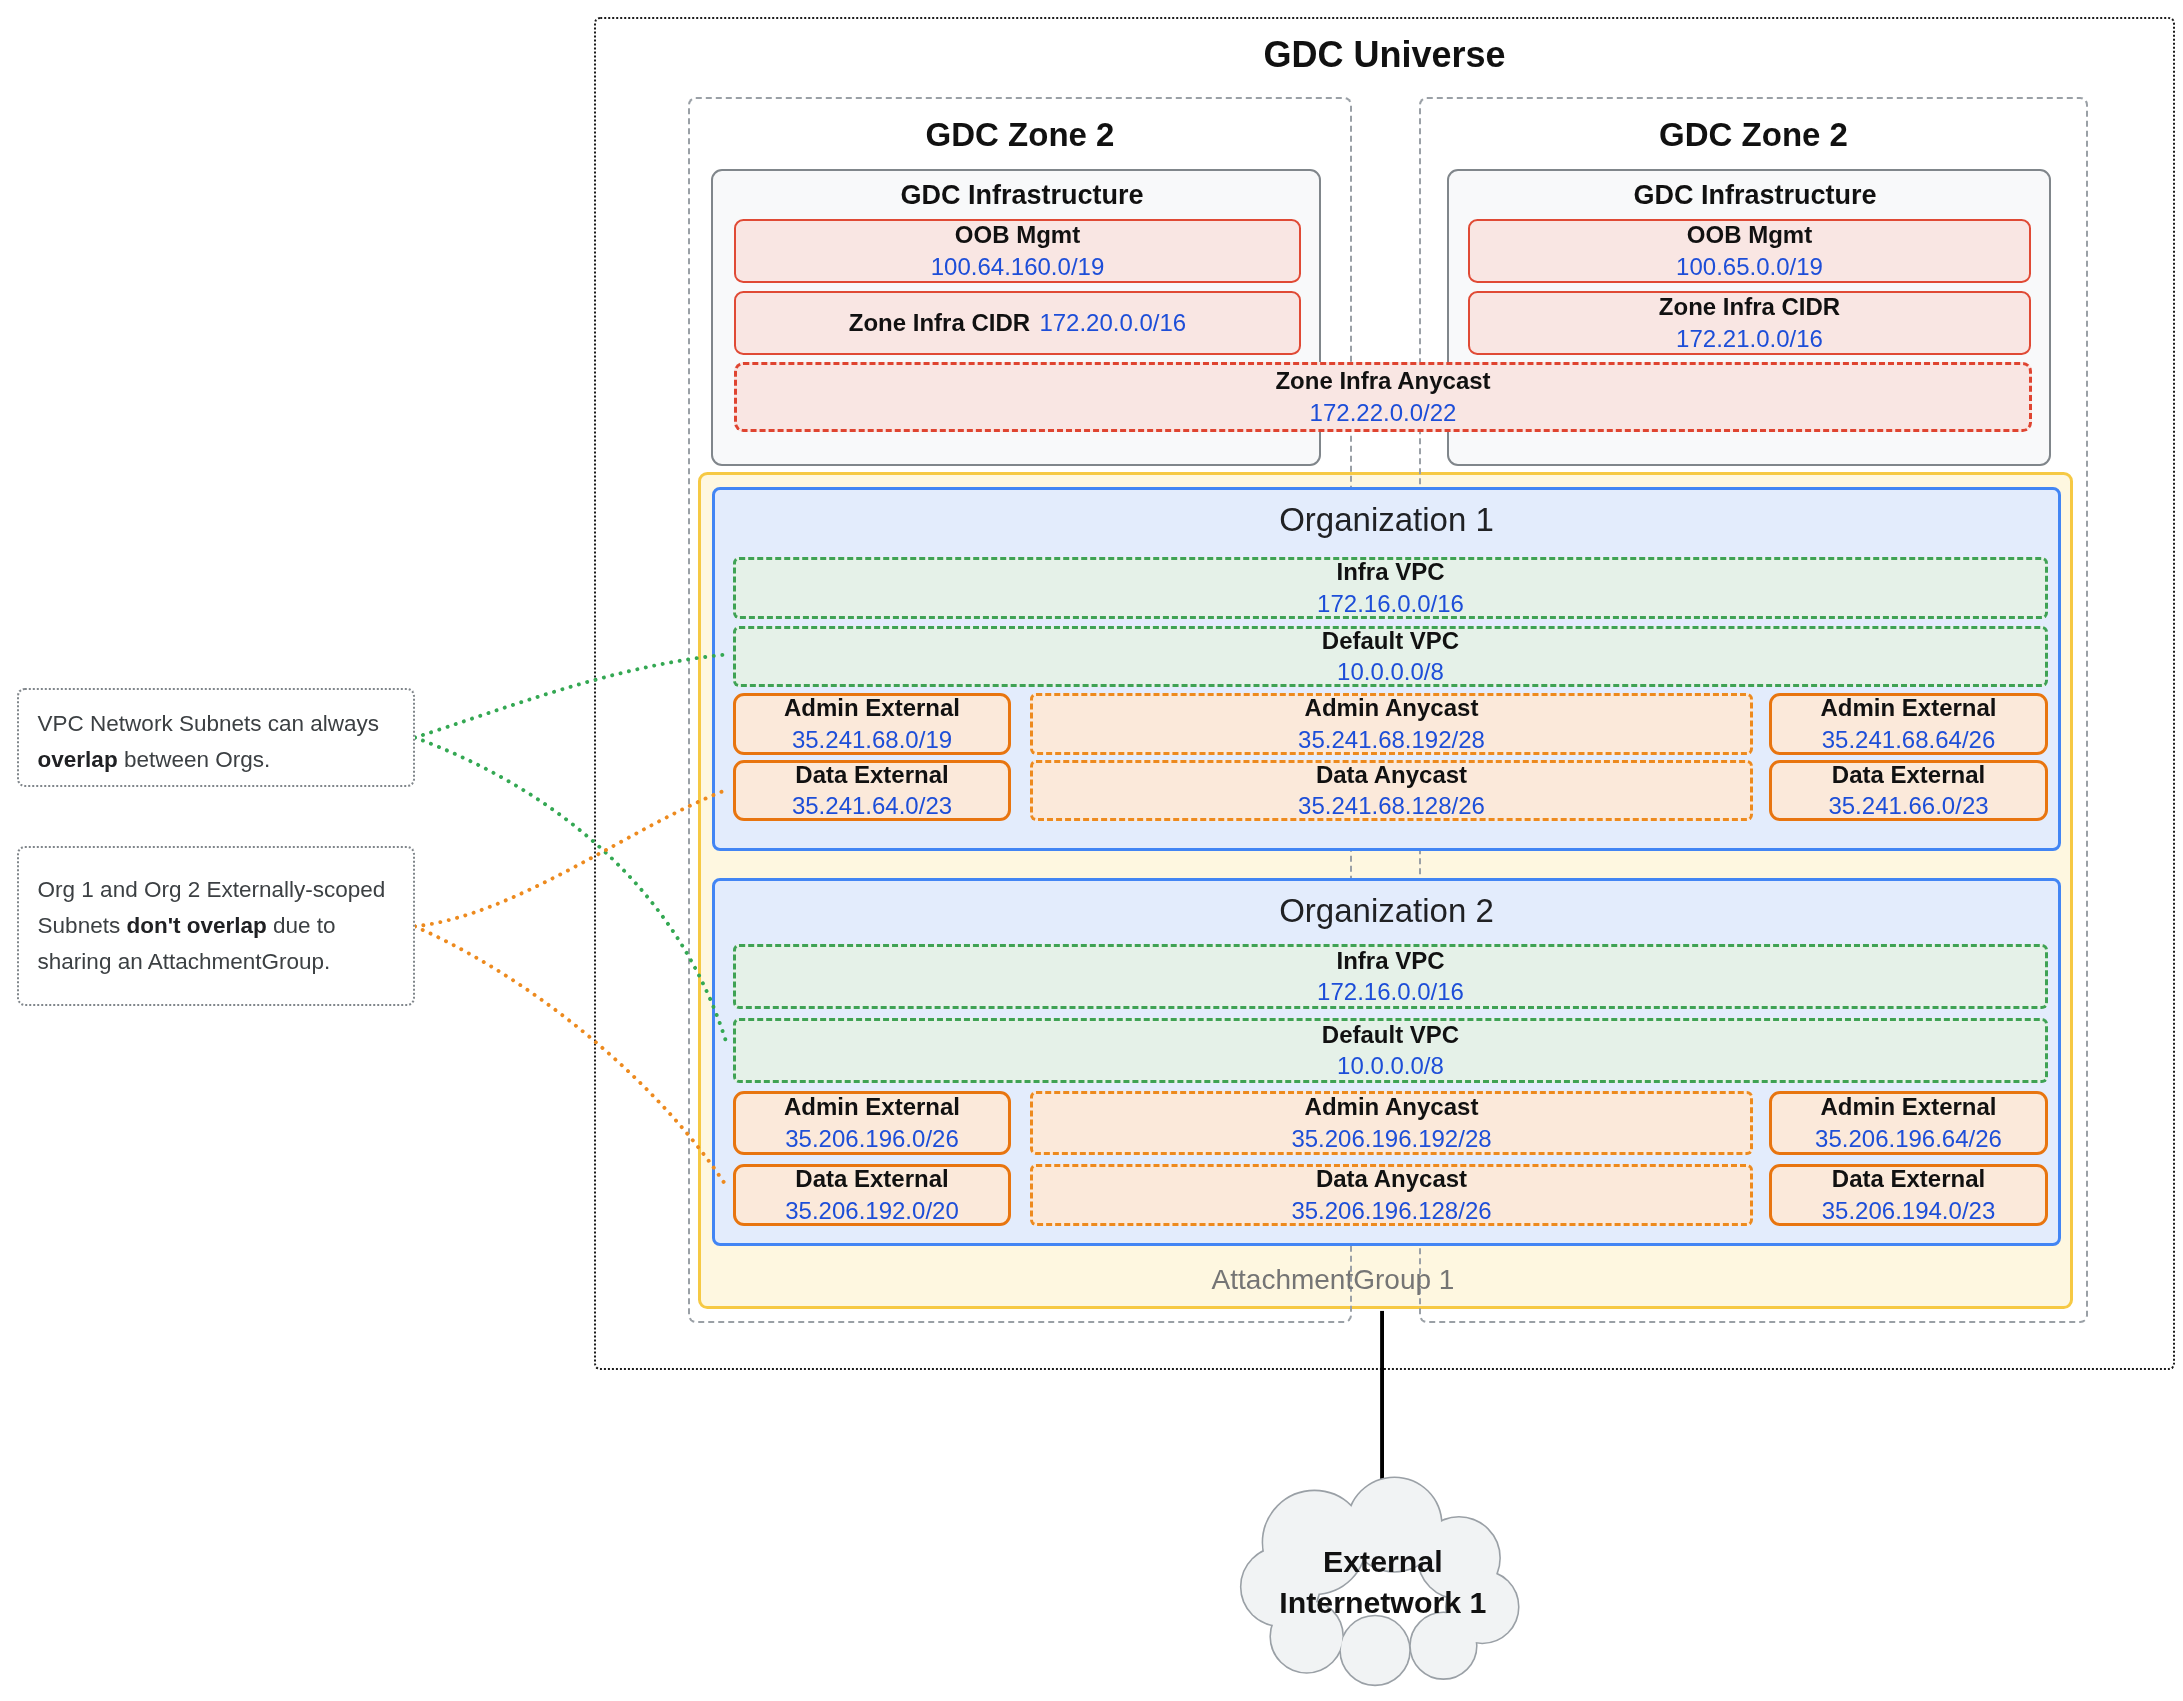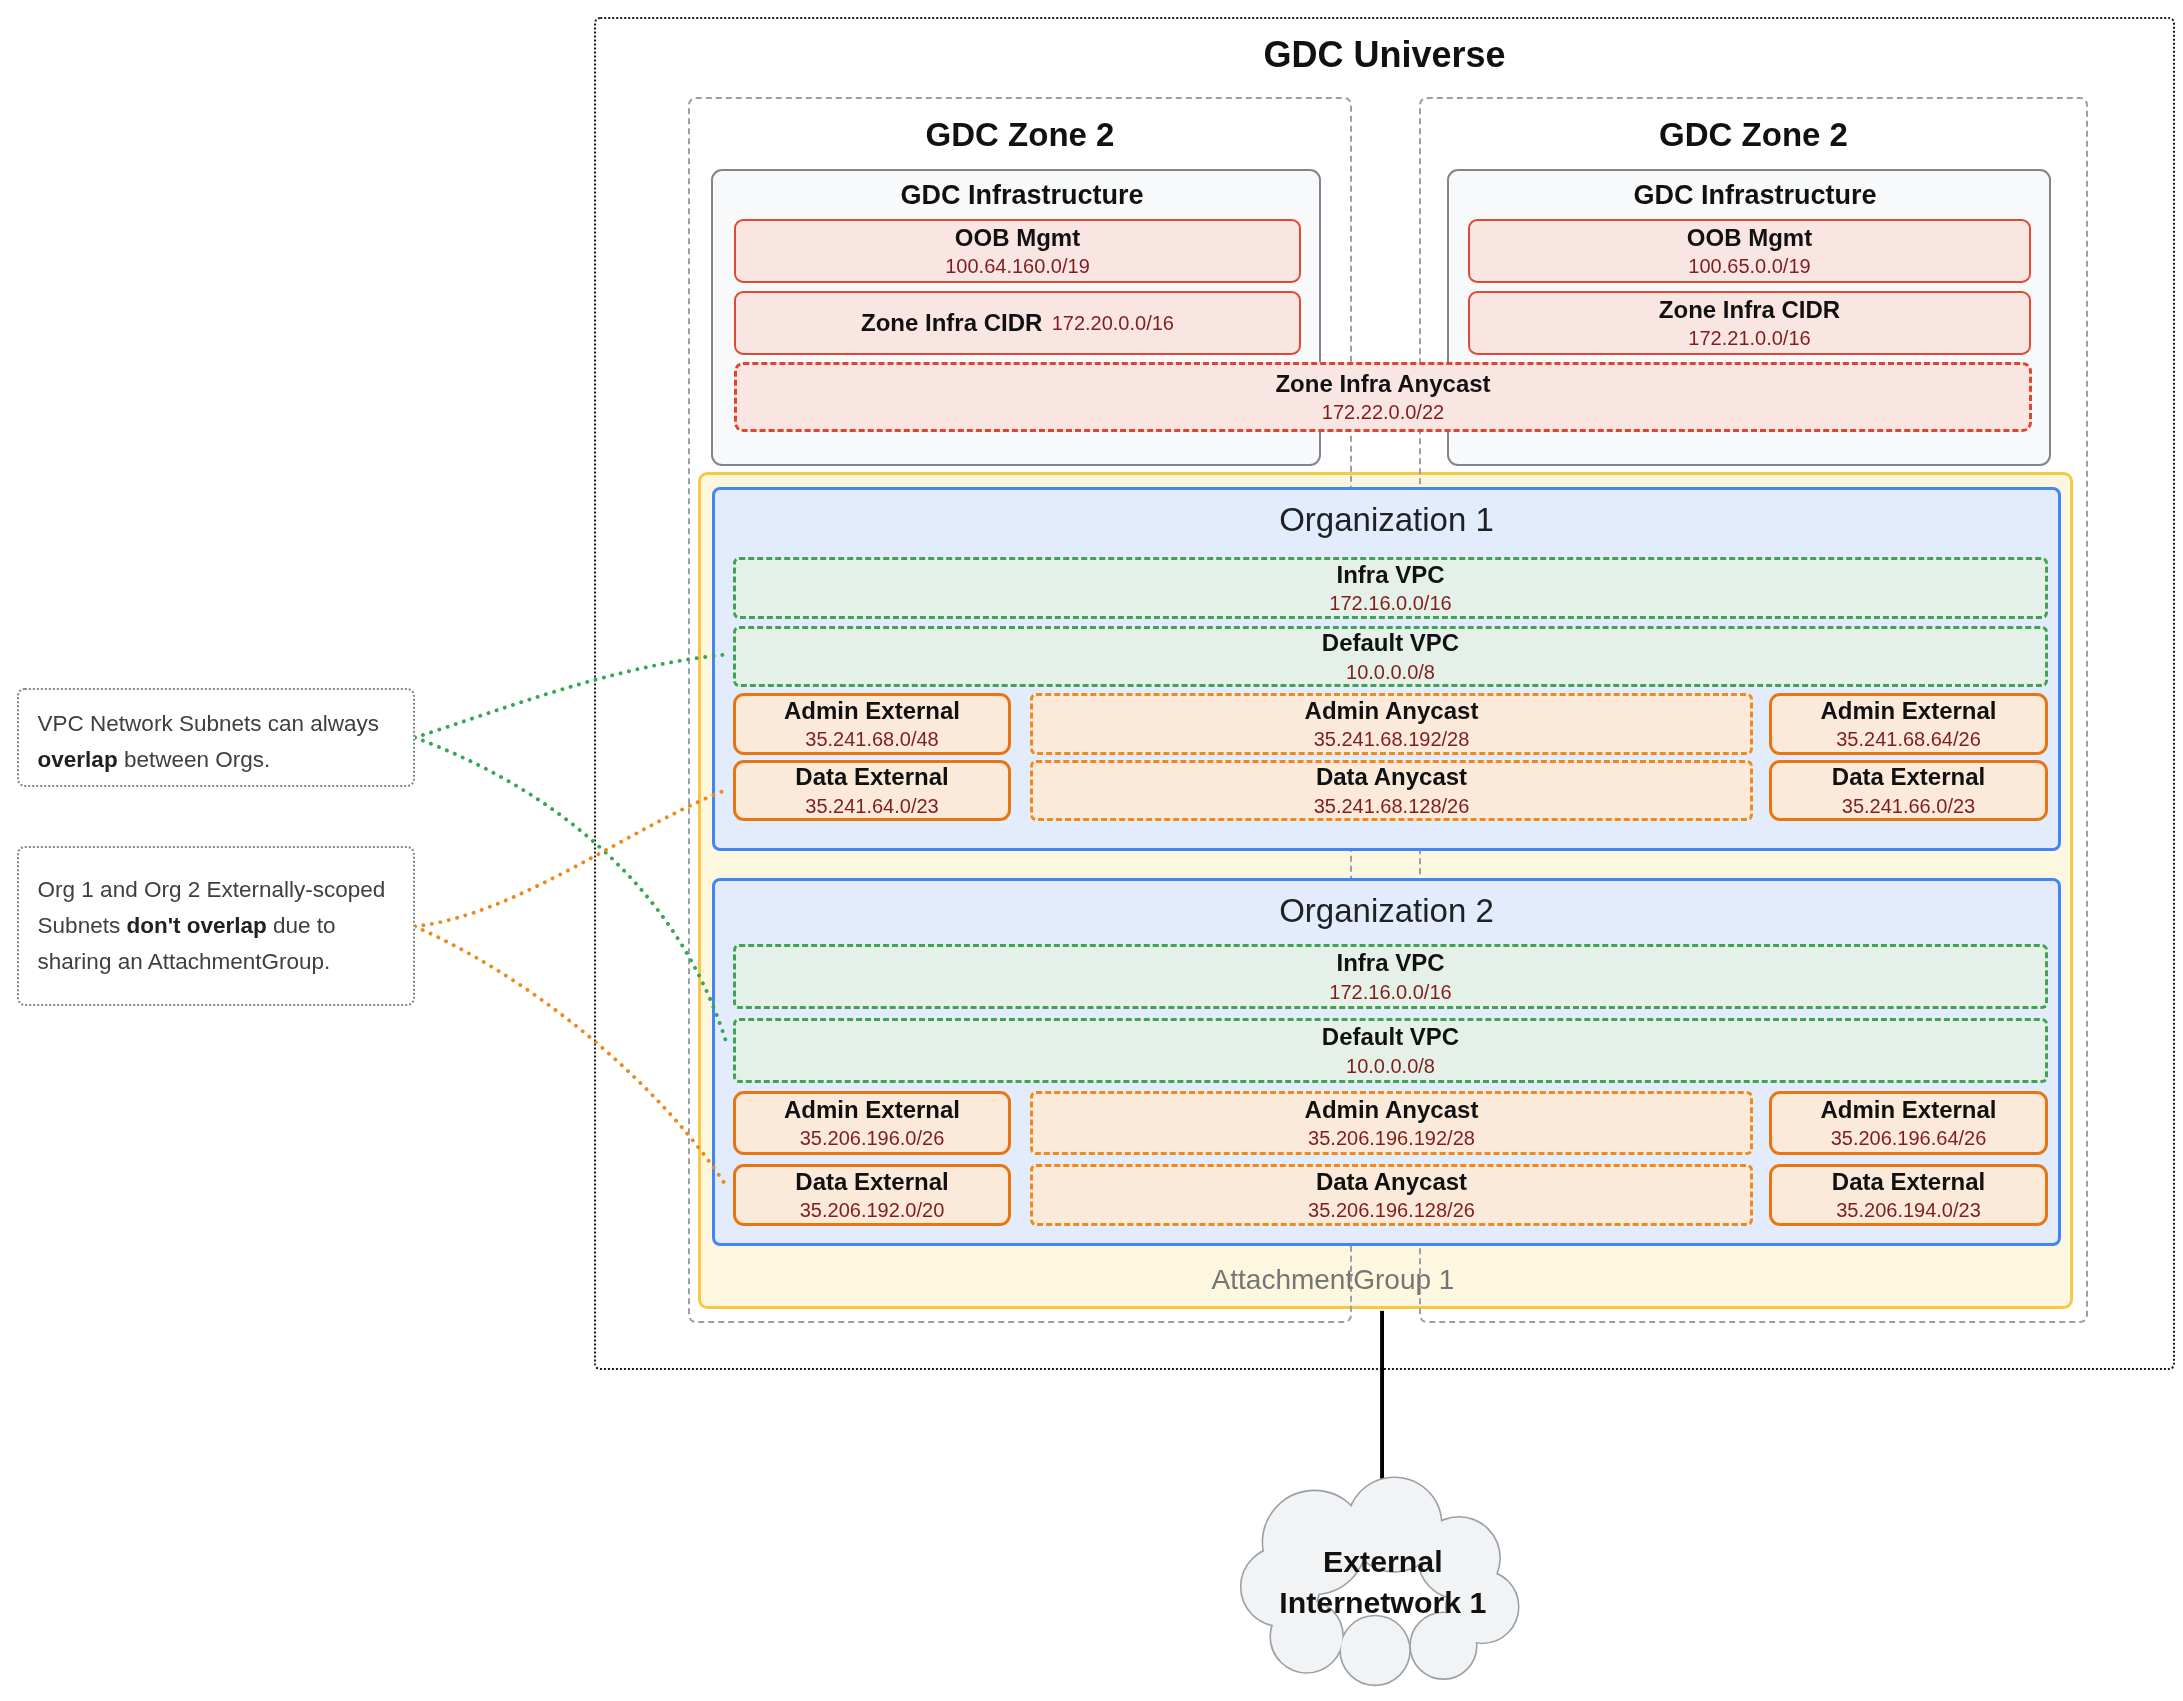--- a/index.html
+++ b/index.html
@@ -24,21 +24,21 @@
 
   .attach{background:#FEF7E0;border:3.1px solid #F6C944;border-radius:9.3px;}
   .attach-label{font-size:28px;color:#757575;text-align:center;}
 
   .org{background:#E3ECFC;border:3.1px solid #4285F4;border-radius:8px;}
   .org-title{position:absolute;left:0;right:0;text-align:center;font-size:33px;font-weight:400;color:#202124;}
 
   .cc{display:flex;flex-direction:column;align-items:center;justify-content:center;gap:3.9px;text-align:center;}
   .rc{display:flex;flex-direction:row;align-items:center;justify-content:center;gap:9.3px;text-align:center;}
   .lbl{font-size:24px;font-weight:700;color:#111;}
-  .val{font-size:20px;font-weight:400;color:#7f1d1d;}
+  .val{font-size:24px;font-weight:400;color:#1d4ed8;}
 
   .note{border:2.3px dotted #80868B;border-radius:7.8px;background:#ffffff;
         font-size:22.5px;line-height:36px;color:#3C4043;padding:15.5px 18.6px;}
   .note b{color:#202124;font-weight:700;}
 
   svg.overlay{position:absolute;left:0;top:0;pointer-events:none;}
 </style>
 </head>
 <body>
 
@@ -96,21 +96,21 @@
       <span class="lbl">Infra VPC</span>
       <span class="val">172.16.0.0/16</span>
     </div>
     <div class="abs greenbox cc" style="left:18px;top:136px;width:1315px;height:61px;">
       <span class="lbl">Default VPC</span>
       <span class="val">10.0.0.0/8</span>
     </div>
 
     <div class="abs orangebox cc" style="left:18px;top:203px;width:278px;height:62px;">
       <span class="lbl">Admin External</span>
-      <span class="val">35.241.68.0/48</span>
+      <span class="val">35.241.68.0/19</span>
     </div>
     <div class="abs orangebox-dashed cc" style="left:315px;top:203px;width:723px;height:62px;">
       <span class="lbl">Admin Anycast</span>
       <span class="val">35.241.68.192/28</span>
     </div>
     <div class="abs orangebox cc" style="left:1054px;top:203px;width:279px;height:62px;">
       <span class="lbl">Admin External</span>
       <span class="val">35.241.68.64/26</span>
     </div>
 

